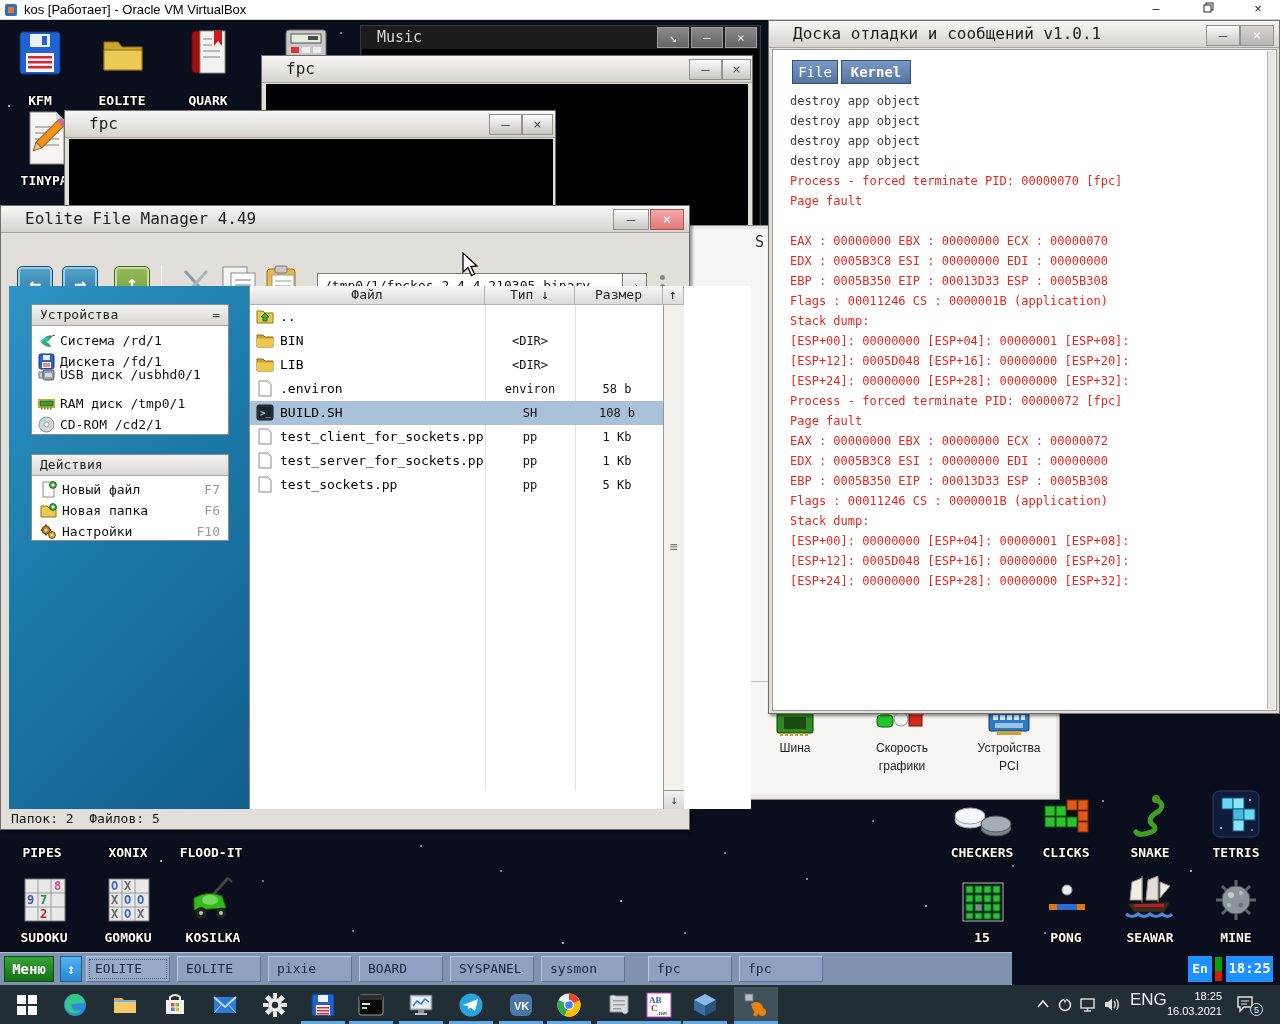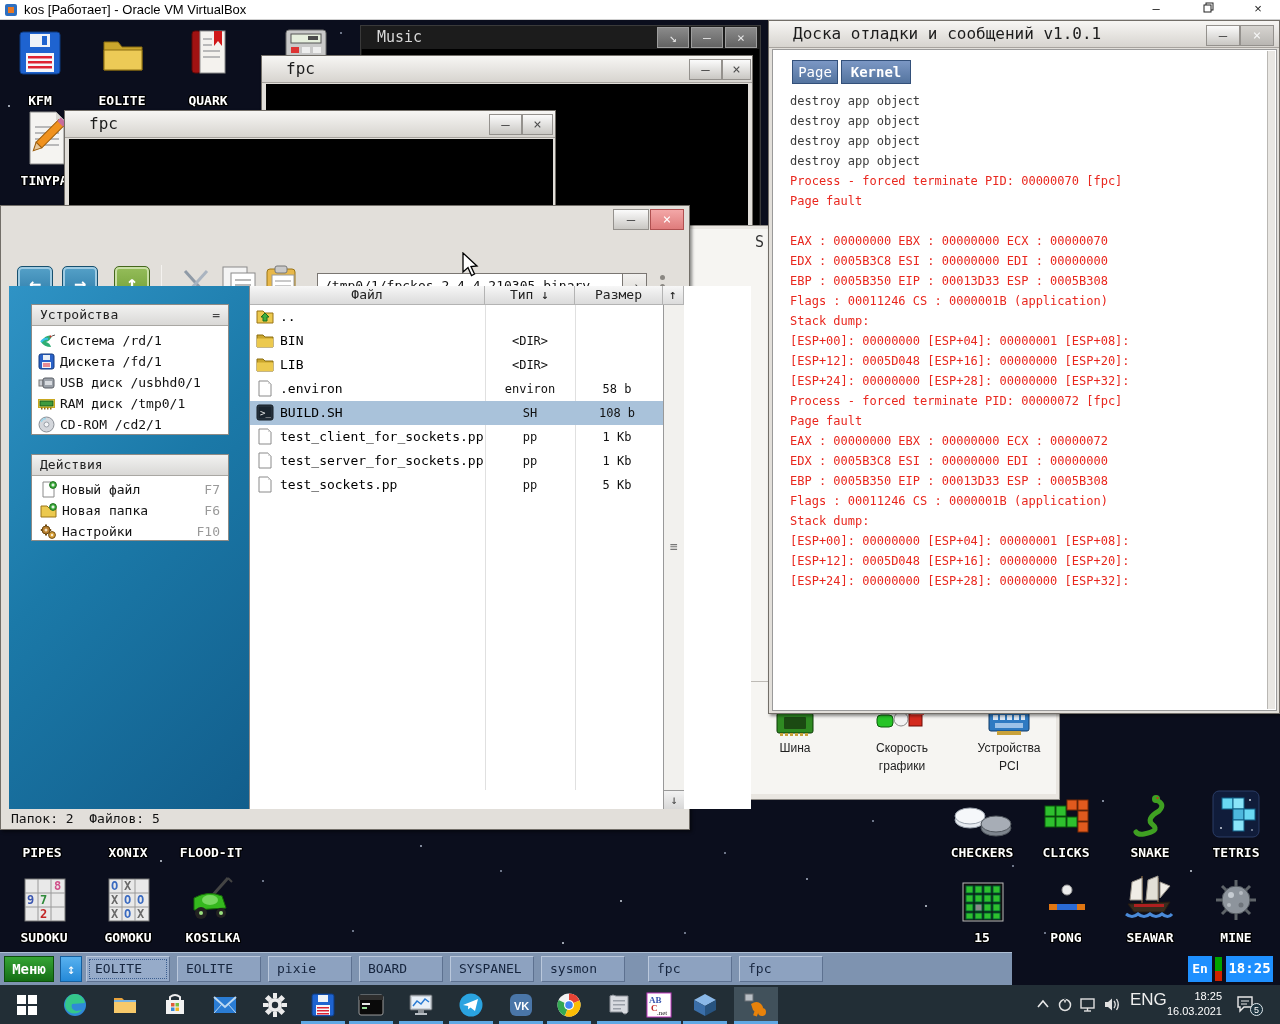--- a/index.html
+++ b/index.html
@@ -424,20 +424,21 @@
           </g>
           <rect x="8" y="14" width="28" height="5" fill="#9cc2e8"></rect>
           <rect x="10" y="22" width="24" height="4" fill="#c9a23a"></rect>
         </svg>
       <div class="a sl" style="left:274px;top:512px;width:96px">Устройства</div>
       <div class="a sl" style="left:274px;top:530px;width:96px">PCI</div>
     </div>
   </div>
 
   <div class="a kw" id="eol" style="left:0;top:185px;width:690px;height:625px">
+    <div class="kt a"><span>Eolite File Manager 4.49</span></div>
     <div class="a kb g-min" style="left:612px;top:3px;width:36px"></div>
     <div class="a kb red g-x" style="left:649px;top:3px;width:34px"></div>
 
     <div class="a tb">
       <div class="a navb g-l" style="left:16px"></div>
       <div class="a navb g-r" style="left:61px"></div>
       <div class="a navb green g-up" style="left:113px"></div>
       <div class="a" style="left:160px;top:32px;width:1px;height:38px;background:#b4b0aa;border-right:1px solid #f4f2ef"></div>
       <svg class="a" style="left:176px;top:36px" width="38" height="34" viewBox="0 0 38 34">
           <line x1="8" y1="2" x2="26" y2="22" stroke="#8f9aa6" stroke-width="3"></line>
@@ -489,21 +490,21 @@
         <div class="a pit" style="top:46px">
           <svg class="ico a" viewBox="0 0 17 17">
               <rect x="1" y="1" width="15" height="15" rx="2" fill="#2a62c8" stroke="#123a80"></rect>
               <rect x="5" y="2" width="7" height="5" fill="#e8eef6"></rect>
               <rect x="4" y="9" width="9" height="6" fill="#f2f4f8"></rect>
               <rect x="5" y="10.5" width="7" height="1" fill="#d23"></rect>
               <rect x="5" y="12.5" width="7" height="1" fill="#d23"></rect>
             </svg>
           <span class="lab a">Дискета /fd/1</span>
         </div>
-        <div class="a pit" style="top:67px">
+        <div class="a pit" style="top:59px">
           <svg class="ico a" viewBox="0 0 17 17">
               <rect x="1" y="6" width="4" height="6" fill="#c9ccd2" stroke="#777"></rect>
               <rect x="5" y="4" width="11" height="10" rx="2" fill="#9aa0a8" stroke="#5a5f66"></rect>
               <rect x="7" y="7" width="7" height="4" fill="#d8dbe0"></rect>
             </svg>
           <span class="lab a">USB диск /usbhd0/1</span>
         </div>
         <div class="a pit" style="top:88px;font-weight:normal">
           <svg class="ico a" viewBox="0 0 17 17">
               <rect x="0.5" y="4.5" width="16" height="8" fill="#fceb6a" stroke="#c9a820"></rect>
@@ -661,21 +662,21 @@
   <svg class="a" style="left:462px;top:232px" width="20" height="28" viewBox="0 0 20 28">
       <polygon points="1,1 1,20 6,15.5 9.5,23.5 12.5,22 9,14.5 15,14" fill="#fff" stroke="#000" stroke-width="1.3"></polygon>
     </svg>
 
   <div class="a kw" id="dbg" style="left:768px;top:0;width:512px;height:694px">
     <div class="kt a"><span>Доска отладки и сообщений v1.0.1</span></div>
     <div class="a kb g-min" style="left:437px;top:4px;width:34px"></div>
     <div class="a kb grx g-x" style="left:471px;top:4px;width:34px"></div>
     <div class="a cont">
       <div class="a sbr"></div>
-      <div class="a tab" style="left:19px;width:46px"><span>Page</span></div>
+      <div class="a tab" style="left:19px;width:46px"><span>File</span></div>
       <div class="a tab" style="left:68px;width:70px;font-weight:bold"><span>Kernel</span></div>
       <div class="a" style="left:17px;top:44px;right:14px">
         <div class="ln d">destroy app object</div>
         <div class="ln d">destroy app object</div>
         <div class="ln d">destroy app object</div>
         <div class="ln d">destroy app object</div>
         <div class="ln r">Process - forced terminate PID: 00000070 [fpc]</div>
         <div class="ln r">Page fault</div>
         <div class="ln r"></div>
         <div class="ln r">EAX : 00000000 EBX : 00000000 ECX : 00000070</div>

